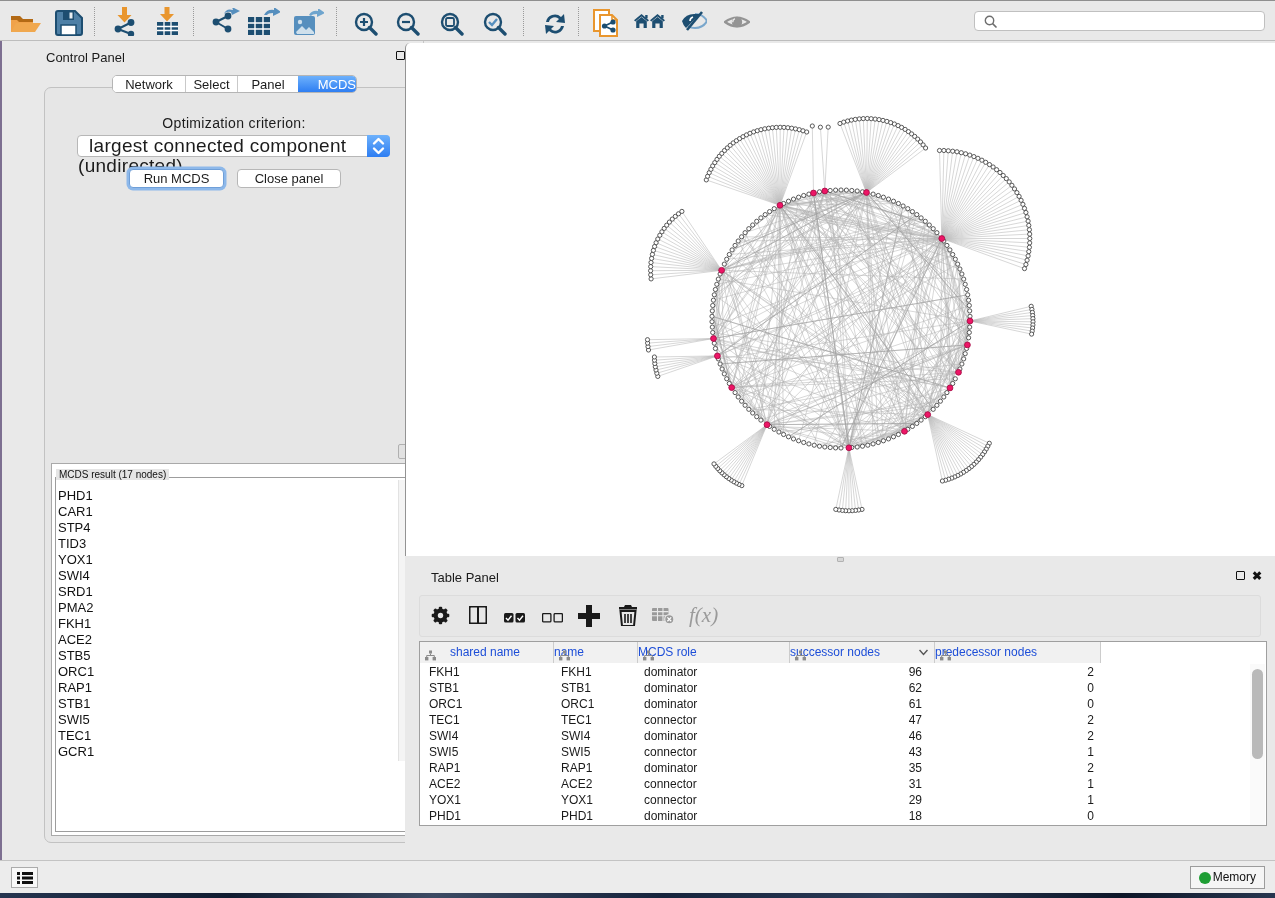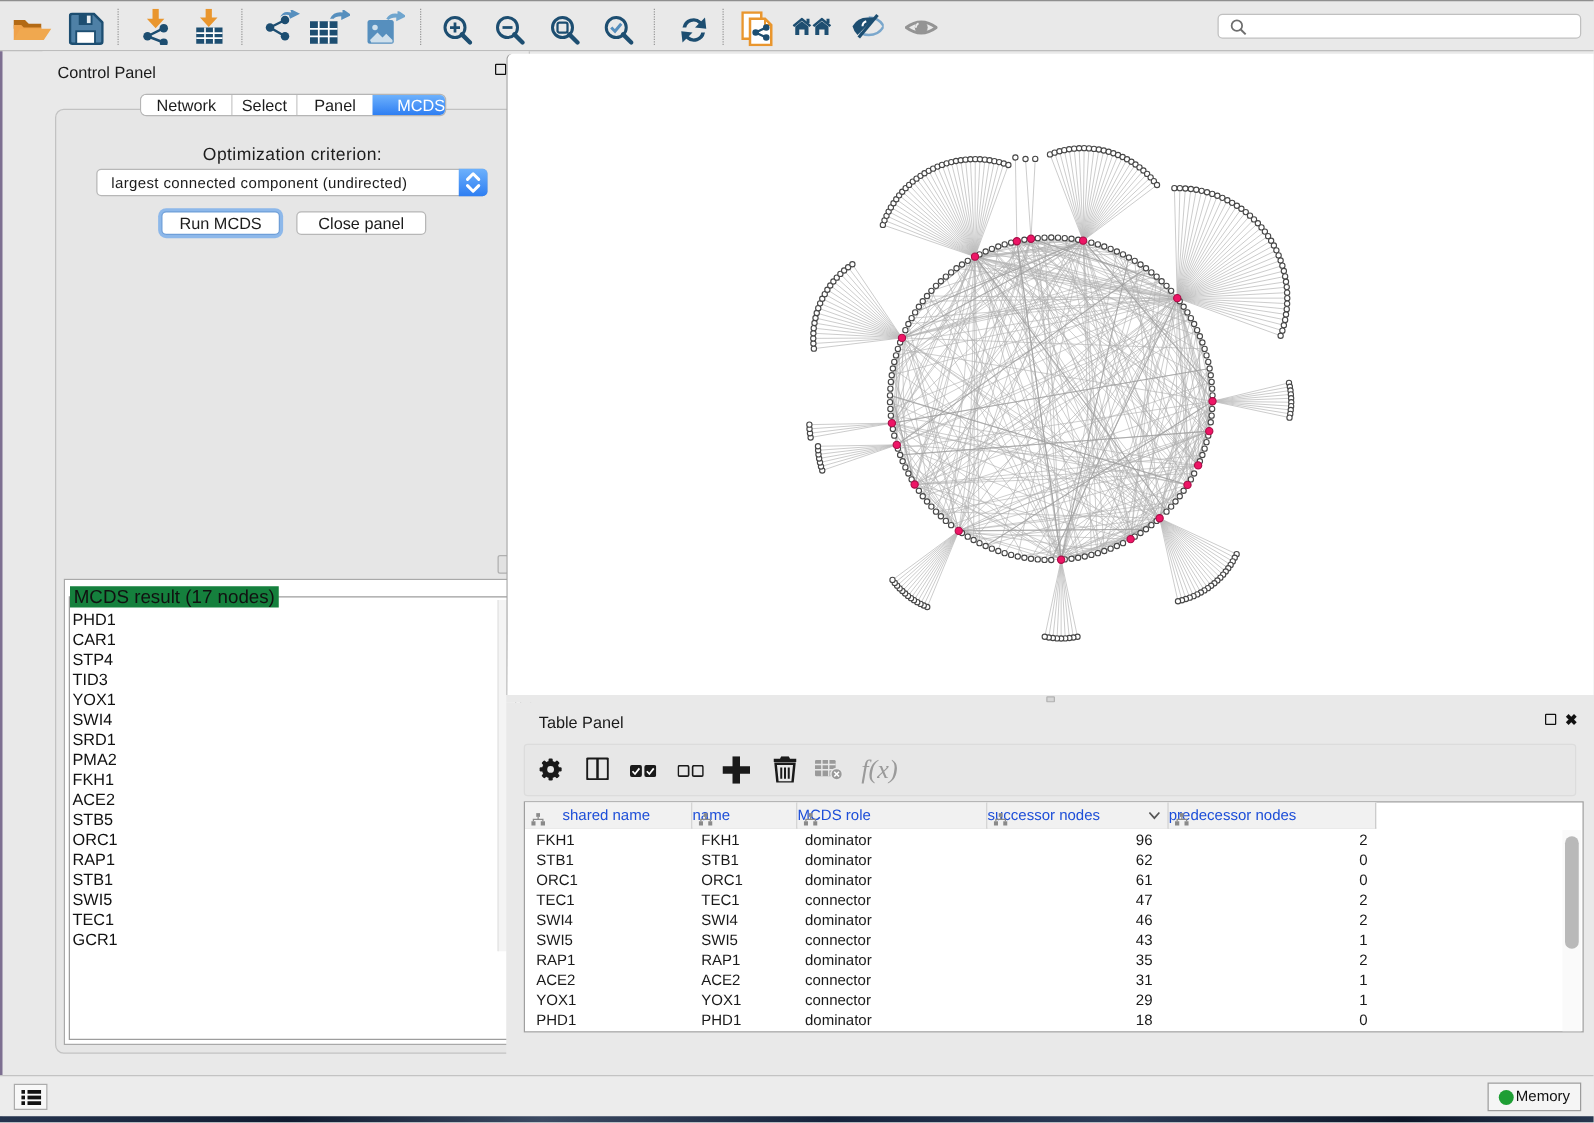--- a/index.html
+++ b/index.html
@@ -16,31 +16,31 @@
 .paneltitle{font-size:13px;color:#1a1a1a;}
 #cp-title{left:12px;top:9px;}
 .floatbox{width:9px;height:9px;border:1.6px solid #111;border-radius:1px;}
 .closex{font-size:12px;color:#111;font-weight:bold;}
 #innerpanel{left:10px;top:46px;width:381px;height:756px;background:#e6e6e6;border:1px solid #c2c2c2;border-radius:7px;}
 #tabs{left:78px;top:34px;height:18px;display:flex;border:1px solid #b5b5b5;border-radius:5px;overflow:hidden;background:#fff;}
 .tab{flex:0 0 auto;font-size:13px;color:#1c1c1c;text-align:center;line-height:17px;background:#fff;border-left:1px solid #c9c9c9;}
 .tab:first-child{border-left:none;}
 .tab.sel{background:linear-gradient(#6db1fc,#2e7ef2);color:#fff;border-left:none;text-align:right;}
 #optlabel{left:0;top:74px;width:400px;text-align:center;font-size:14px;letter-spacing:0.35px;color:#1c1c1c;}
-#dropdown{left:43px;top:94px;width:313px;height:22px;background:#fff;border:1px solid #b7b7b7;border-radius:4px;font-size:12px;color:#1c1c1c;line-height:20px;}
+#dropdown{left:43px;top:94px;width:313px;height:22px;background:#fff;border:1px solid #b7b7b7;border-radius:4px;font-size:19px;color:#1c1c1c;line-height:20px;}
 #dropdown span{padding-left:11px;letter-spacing:0.3px;}
 #ddbtn{position:absolute;right:-1px;top:-1px;width:23px;height:22px;border-radius:0 4px 4px 0;background:linear-gradient(#6db1fc,#2e7ef2);}
 
 .btn{font-size:13px;color:#1c1c1c;background:#fff;border:1px solid #b7b7b7;border-radius:4px;text-align:center;}
 #runbtn{left:95px;top:128px;width:95px;height:19px;line-height:17px;box-shadow:0 0 0 2.5px #8db8ea;border-color:#6f9fd8;}
 #closebtn{left:203px;top:128px;width:104px;height:19px;line-height:17px;}
 
 #resultbox{left:17px;top:422px;width:366px;height:373px;background:#fff;border:1px solid #a9a9a9;}
 #rb-border{position:absolute;left:3px;top:13px;right:3px;bottom:3px;border:1px solid #9d9d9d;}
-#rb-title{position:absolute;left:4px;top:5px;background:#15803d;padding:0 3px;font-size:15px;color:#111;}
+#rb-title{position:absolute;left:4px;top:5px;background:#e5e5e5;padding:0 3px;font-size:10px;color:#111;}
 #rb-list{position:absolute;left:6px;top:24px;font-size:13px;color:#111;line-height:16px;}
 #rb-scroll{position:absolute;right:5px;top:16px;width:13px;height:281px;background:#f4f4f4;border-left:1px solid #e2e2e2;}
 
 #netwin{left:405px;top:43px;width:870px;height:513px;background:#fff;border-left:1px solid #939393;border-radius:5px 0 0 0;}
 #titlebar{position:absolute;left:0;top:0;width:100%;height:20px;background:linear-gradient(#f4f4f4,#d8d8d8);border-bottom:1px solid #9c9c9c;border-radius:5px 0 0 0;}
 .tl{position:absolute;top:3.5px;width:12px;height:12px;border-radius:50%;}
 #wintitle{position:absolute;left:0;top:0;width:1006px;text-align:center;font-size:13px;color:#3c3c3c;line-height:20px;}
 #netcanvas{position:absolute;left:0;top:20px;width:869px;height:493px;overflow:hidden;}
 
 #hsplit{left:405px;top:556px;width:870px;height:6px;background:#e9e9e9;}

